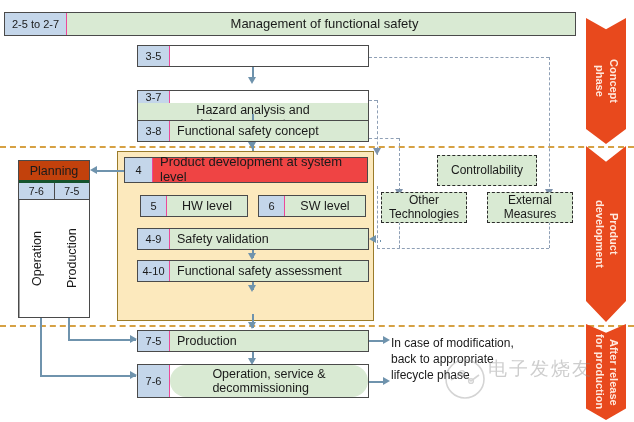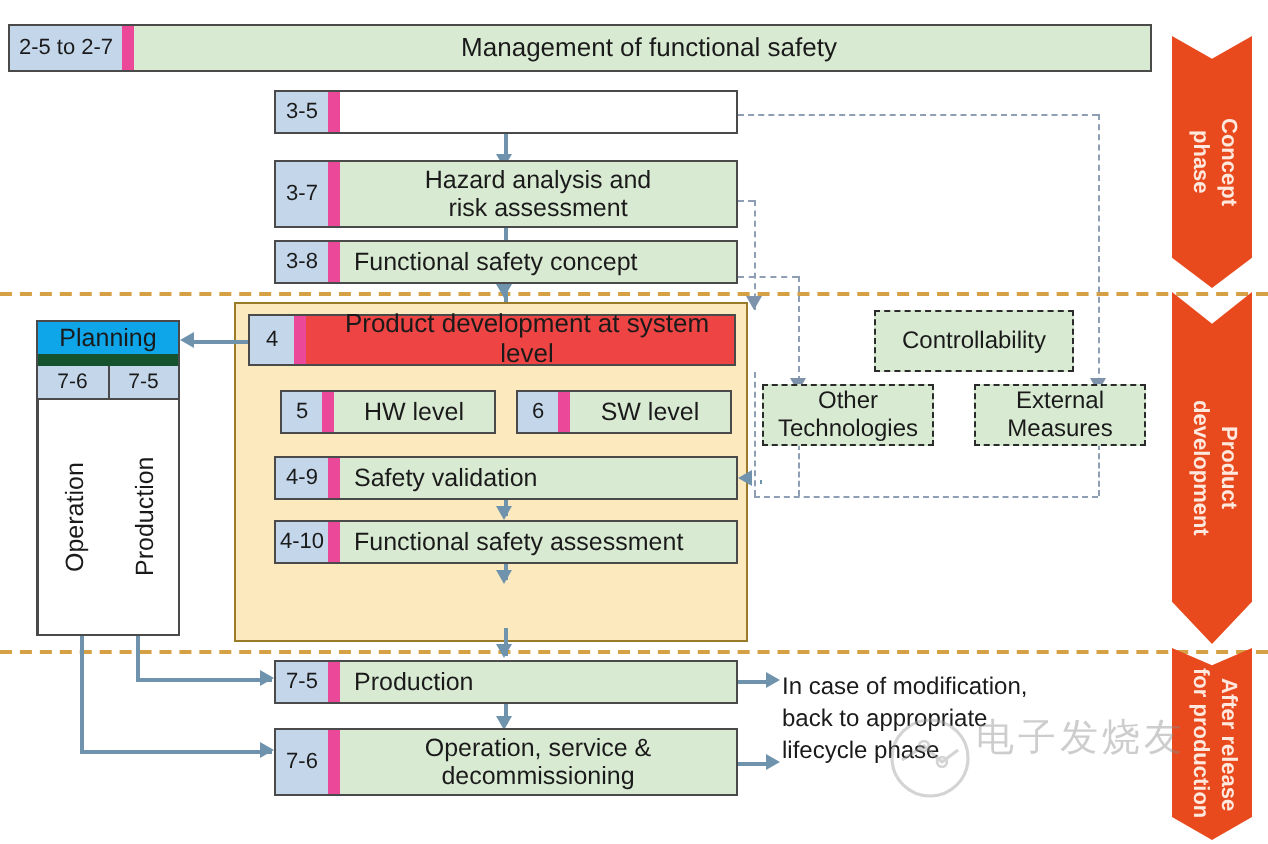--- a/index.html
+++ b/index.html
@@ -2,23 +2,23 @@
 <html><head>
 <meta charset="utf-8">
 <style>
   html,body{margin:0;padding:0;background:#ffffff;}
   body{font-family:"Liberation Sans", sans-serif;}
   #stage{position:relative;width:634px;height:422px;background:#ffffff;overflow:hidden;}
 
   
   .nbox{position:absolute;display:flex;align-items:stretch;border:1px solid #4a4a4a;box-sizing:border-box;}
   .nbox .num{flex:0 0 auto;display:flex;align-items:center;justify-content:center;
-             background:#c4d6ea;border-right:6px solid #ec4899;font-size:11px;color:#1a1a1a;box-sizing:border-box;}
+             background:#c4d6ea;border-right:1px solid #ec4899;font-size:11px;color:#1a1a1a;box-sizing:border-box;}
   .nbox .lbl{flex:1 1 auto;display:flex;align-items:center;justify-content:center;
-             background:#d9ead3;font-size:12.5px;color:#1a1a1a;text-align:center;line-height:1.12;box-sizing:border-box;}
+             background:#d9ead3;font-size:12.5px;color:#1a1a1a;text-align:left;line-height:1.12;box-sizing:border-box;}
   .nbox .lbl.left{justify-content:flex-start;padding-left:7px;}
   .nbox .lbl.cream{background:#fdeac2;}
   .nbox .lbl.panelhdr{background:#ef4444;}
 
   
   #hdr{left:4px;top:12px;width:572px;height:24px;}
   #hdr .num{width:62px;font-size:11px;}
   #hdr .lbl{font-size:13px;}
 
   
@@ -47,21 +47,21 @@
 
   
   .dbox{position:absolute;background:#d9ead3;border:1.6px dashed #2b2b2b;box-sizing:border-box;
         display:flex;align-items:center;justify-content:center;text-align:center;
         font-size:12px;color:#1a1a1a;line-height:1.15;}
 
   
   #lblk{position:absolute;left:18px;top:160px;width:72px;height:158px;
         border:1px solid #4a4a4a;background:#ffffff;box-sizing:border-box;}
   #lblk .ptitle{height:22px;display:flex;align-items:center;justify-content:center;
-        font-size:12.5px;color:#1a1a1a;border-bottom:6px solid #14532d;background:#0ea5e9;box-sizing:border-box;}
+        font-size:12.5px;color:#1a1a1a;border-bottom:3px solid #14532d;background:#c2410c;box-sizing:border-box;}
   #lblk .prow{height:17px;display:flex;border-bottom:1px solid #4a4a4a;box-sizing:border-box;}
   #lblk .prow div{flex:1;display:flex;align-items:center;justify-content:center;
         font-size:10.5px;background:#c4d6ea;color:#1a1a1a;box-sizing:border-box;}
   #lblk .prow div:first-child{border-right:1px solid #4a4a4a;}
   #lblk .pcols{height:117px;display:flex;box-sizing:border-box;}
   #lblk .pcols div{flex:1;display:flex;align-items:center;justify-content:center;
         writing-mode:vertical-rl;transform:rotate(180deg);font-size:12.5px;color:#1a1a1a;box-sizing:border-box;}
   #lblk .pcols div:first-child{border-right:1px solid #4a4a4a;}
 
   
@@ -110,21 +110,21 @@
   <div class="arr down dgrey" style="left:373px;top:148px;"></div>
   <div class="arr down dgrey" style="left:395px;top:189px;"></div>
   <div class="arr down dgrey" style="left:545px;top:189px;"></div>
 
   <div class="nbox" style="left:137px;top:45px;width:232px;height:22px;gap:13px;">
     <div class="num" style="width:32px;">3-5</div>
   </div>
   <div class="sline v" style="left:252px;top:67px;height:12px;"></div>
   <div class="arr down" style="left:248px;top:77px;"></div>
 
-  <div class="nbox" style="left:137px;top:80px;width:232px;height:34px;">
+  <div class="nbox" style="left:137px;top:90px;width:232px;height:34px;flex-direction:column;">
     <div class="num" style="width:32px;">3-7</div>
     <div class="lbl" style="white-space:pre-line;">Hazard analysis and
 risk assessment</div>
   </div>
   <div class="sline v" style="left:252px;top:114px;height:12px;"></div>
   <div class="arr down" style="left:248px;top:124px;"></div>
 
   <div class="nbox" style="left:137px;top:120px;width:232px;height:22px;">
     <div class="num" style="width:32px;">3-8</div>
     <div class="lbl left">Functional safety concept</div>
@@ -180,21 +180,21 @@
 
   <div class="nbox" style="left:137px;top:330px;width:232px;height:22px;">
     <div class="num" style="width:32px;">7-5</div>
     <div class="lbl left">Production</div>
   </div>
   <div class="sline v" style="left:252px;top:352px;height:10px;"></div>
   <div class="arr down" style="left:248px;top:358px;"></div>
 
   <div class="nbox" style="left:137px;top:364px;width:232px;height:34px;">
     <div class="num" style="width:32px;">7-6</div>
-    <div class="lbl" style="white-space:pre-line;">Operation, service &amp;
+    <div class="lbl" style="white-space:pre-line;border-radius:16px;">Operation, service &amp;
 decommissioning</div>
   </div>
 
   <div class="sline h" style="left:369px;top:340px;width:16px;"></div>
   <div class="arr right" style="left:383px;top:336px;"></div>
   <div class="sline h" style="left:369px;top:381px;width:16px;"></div>
   <div class="arr right" style="left:383px;top:377px;"></div>
 
   <div id="lblk">
     <div class="ptitle">Planning</div>

